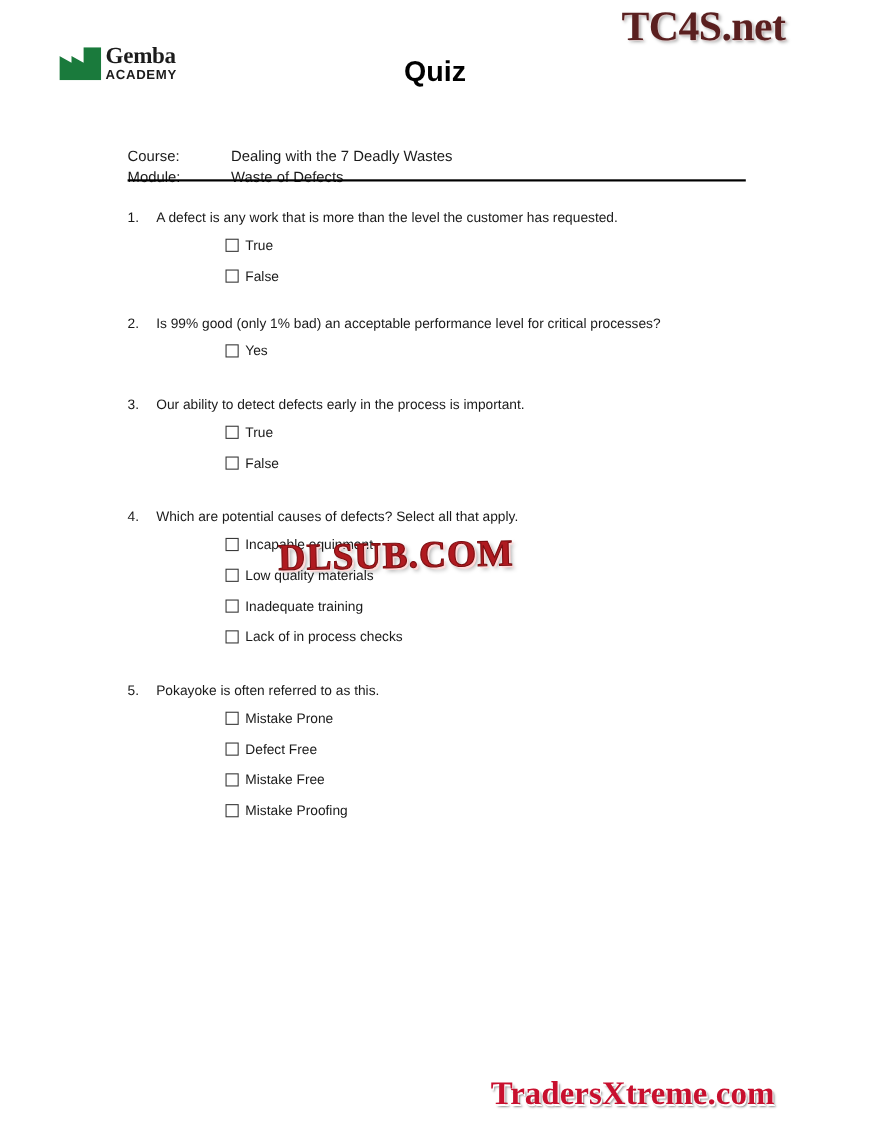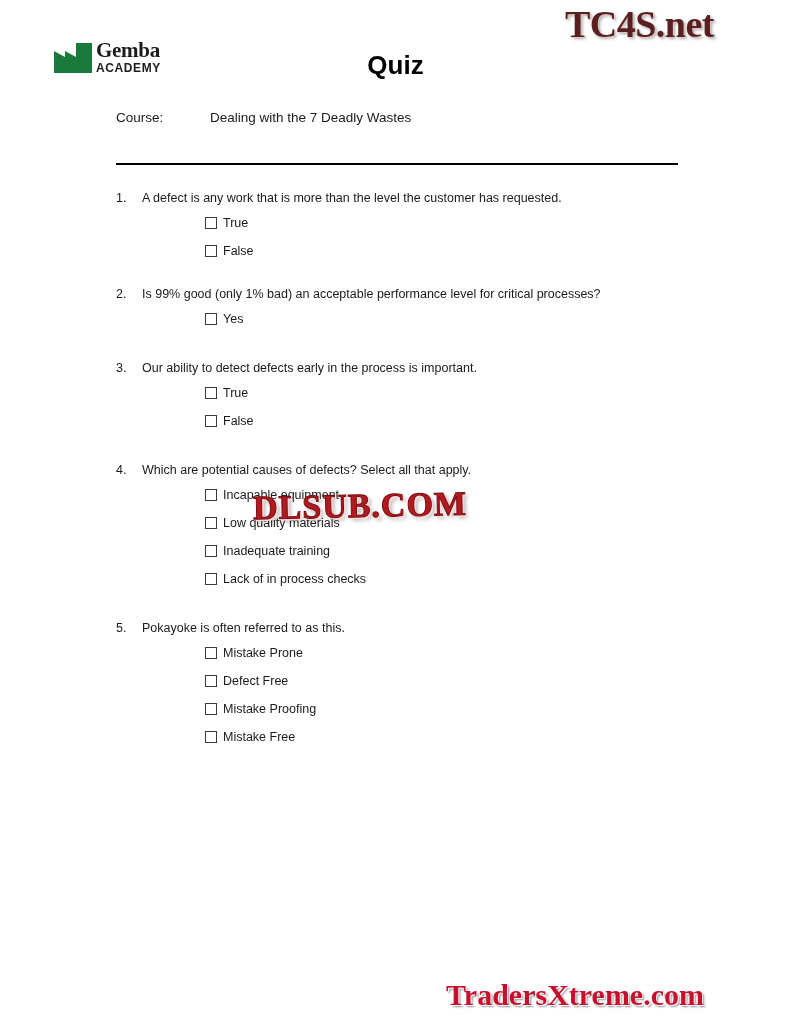--- a/index.html
+++ b/index.html
@@ -106,21 +106,21 @@
     font-family: "Liberation Sans", sans-serif;
     font-weight: bold;
     font-size: 26px;
     color: #000000;
   }
 
   
   .info {
     position: absolute;
     left: 116px;
-    top: 108px;
+    top: 132px;
     width: 562px;
     font-size: 13.5px;
     color: #1a1a1a;
   }
   .info-row {
     display: flex;
     line-height: 19px;
   }
   .info-label {
     width: 94px;
@@ -208,20 +208,24 @@
     </div>
   </div>
 
   <div class="doc-title">Quiz</div>
 
   <div class="info">
     <div class="info-row">
       <div class="info-label">Course:</div>
       <div class="info-value">Dealing with the 7 Deadly Wastes</div>
     </div>
+    <div class="info-row">
+      <div class="info-label">Module:</div>
+      <div class="info-value">Waste of Defects</div>
+    </div>
   </div>
   <div class="rule"></div>
 
   <div class="questions">
 
     <div class="q">
       <div class="q-head">
         <div class="q-num">1.</div>
         <div class="q-text">A defect is any work that is more than the level the customer has requested.</div>
       </div>
@@ -301,25 +305,25 @@
         <div class="opt">
           <span class="checkbox"></span>
           <span class="opt-label">Mistake Prone</span>
         </div>
         <div class="opt">
           <span class="checkbox"></span>
           <span class="opt-label">Defect Free</span>
         </div>
         <div class="opt">
           <span class="checkbox"></span>
+          <span class="opt-label">Mistake Free</span>
+        </div>
+        <div class="opt">
+          <span class="checkbox"></span>
           <span class="opt-label">Mistake Proofing</span>
-        </div>
-        <div class="opt">
-          <span class="checkbox"></span>
-          <span class="opt-label">Mistake Free</span>
         </div>
       </div>
     </div>
 
   </div>
 
   <div class="wm-center">DLSUB.COM</div>
   <div class="wm-bottom">TradersXtreme.com</div>
 
 </div>

